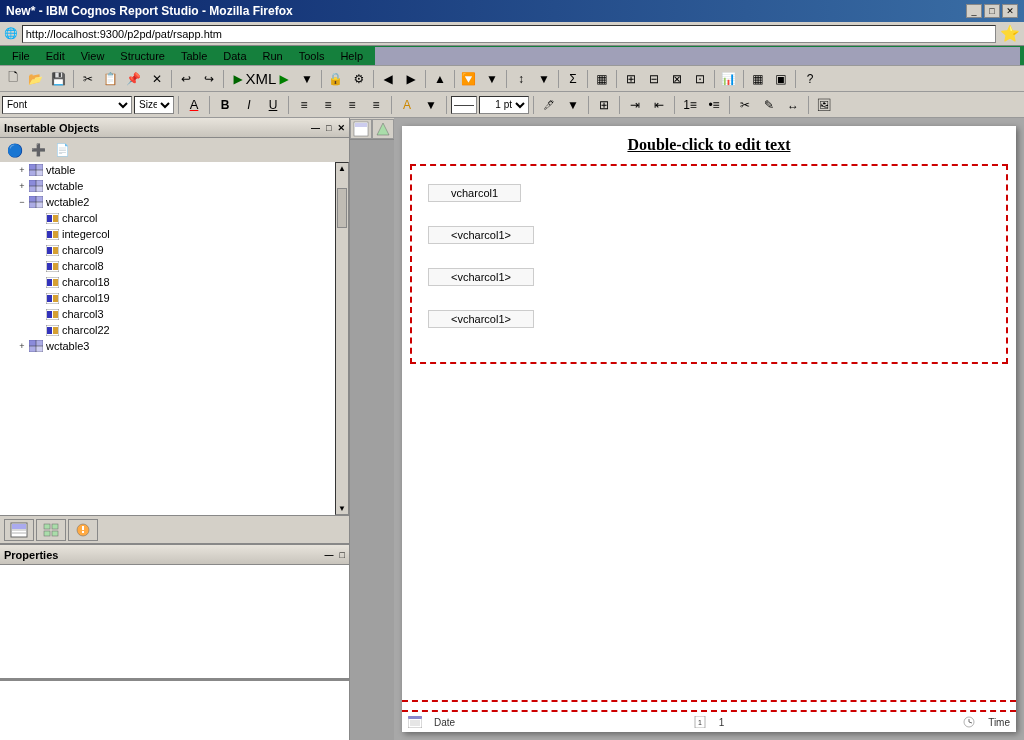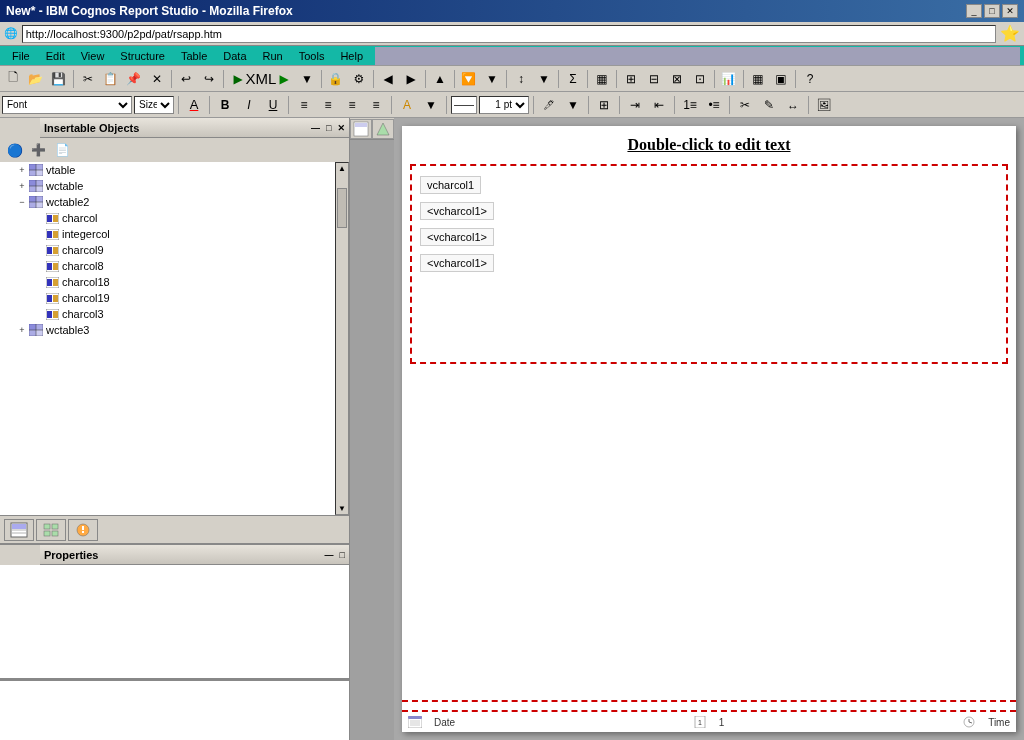--- a/index.html
+++ b/index.html
@@ -28,21 +28,21 @@
       background: #d4d0c8; border-bottom: 1px solid #888;
       display: flex; align-items: center; padding: 2px 4px; height: 24px; gap: 4px;
     }
     #address-input {
       flex: 1; border: 1px inset #888; padding: 1px 3px; font-size: 11px; background: white; height: 18px;
     }
     #address-bar .go-btn { font-size: 16px; color: #333; }
 
     
     #menu-bar {
-      background: #14b8a6; border-bottom: 1px solid #999;
+      background: #15803d; border-bottom: 1px solid #999;
       display: flex; align-items: center; height: 20px; padding: 0 4px;
     }
     .menu-item {
       padding: 2px 8px; font-size: 11px; cursor: pointer; color: black;
     }
 
     
     .toolbar {
       background: #d4d0c8; border-bottom: 1px solid #999;
       display: flex; align-items: center; height: 26px; padding: 1px 2px; gap: 1px;
@@ -69,21 +69,21 @@
       width: 350px; height: 100%; display: flex; flex-direction: column; border-right: 1px solid #888;
     }
 
     
     #insert-panel {
       flex: 1; background: #d4d0c8; border-bottom: 2px solid #888; overflow: hidden; display: flex; flex-direction: column;
     }
     .panel-header {
       background: linear-gradient(to bottom, #e8e4dc, #c8c4bc);
       border-bottom: 1px solid #888; padding: 2px 4px; font-size: 11px; font-weight: bold;
-      display: flex; align-items: center; justify-content: space-between; height: 20px; margin-left: 40px;
+      display: flex; align-items: center; justify-content: space-between; height: 20px;
     }
     .panel-header-controls { display: flex; gap: 2px; }
     .panel-header-btn { font-size: 9px; cursor: pointer; }
 
     #insert-panel-toolbar {
       display: flex; align-items: center; padding: 2px 4px; gap: 2px; background: #d4d0c8; height: 24px;
     }
 
     #tree-area { flex: 1; background: white; overflow-y: auto; overflow-x: hidden; }
     .tree-item {
@@ -132,21 +132,21 @@
       background: white; width: 620px; min-height: 550px; box-shadow: 2px 2px 6px rgba(0,0,0,0.4); position: relative;
     }
     #canvas-title {
       text-align: center; font-weight: bold; font-size: 16px; padding: 10px 0 6px 0;
       text-decoration: underline; font-family: serif;
     }
     #canvas-dashed-border {
       border: 2px dashed #c00; margin: 4px 8px; padding: 6px; min-height: 200px;
     }
     .canvas-cell {
-      display: inline-block; border: 1px solid #ccc; padding: 2px 6px; margin: 2px; font-size: 11px; background: #f8f8f8;
+      display: inline-block; border: 1px solid #ccc; padding: 2px 22px; margin: 10px; font-size: 11px; background: #f8f8f8;
     }
     .canvas-row { padding: 2px 0; }
     #canvas-footer {
       position: absolute; bottom: 0; left: 0; right: 0; height: 22px;
       border-top: 2px dashed #c00; display: flex; align-items: center; padding: 0 6px;
       font-size: 10px; color: #333;
     }
     .footer-item { display: flex; align-items: center; gap: 12px; }
 
     .vert-scrollbar {
@@ -445,20 +445,32 @@
             <span class="tree-icon">
               <svg width="13" height="11" viewBox="0 0 13 11">
                   <rect width="13" height="11" fill="white" stroke="#333" stroke-width="0.5"></rect>
                   <rect x="1" y="2" width="5" height="7" fill="#0000aa" opacity="0.8"></rect>
                   <rect x="7" y="2" width="5" height="7" fill="#cc8800" opacity="0.8"></rect>
                 </svg>
             </span>
             <span class="tree-label">charcol3</span>
           </div>
 
+          <div class="tree-item">
+            <span class="tree-indent" style="width:32px;"></span>
+            <span class="tree-expand" style="width:12px;"></span>
+            <span class="tree-icon">
+              <svg width="13" height="11" viewBox="0 0 13 11">
+                  <rect width="13" height="11" fill="white" stroke="#333" stroke-width="0.5"></rect>
+                  <rect x="1" y="2" width="5" height="7" fill="#0000aa" opacity="0.8"></rect>
+                  <rect x="7" y="2" width="5" height="7" fill="#cc8800" opacity="0.8"></rect>
+                </svg>
+            </span>
+            <span class="tree-label">charcol22</span>
+          </div>
 
           <div class="tree-item">
             <span class="tree-indent" style="width:16px;"></span>
             <span class="tree-expand">+</span>
             <span class="tree-icon">
               <svg width="14" height="12" viewBox="0 0 14 12">
                   <rect width="14" height="12" fill="white" stroke="#333" stroke-width="0.5"></rect>
                   <rect x="0" y="0" width="7" height="6" fill="#5a5acc" opacity="0.7"></rect>
                   <rect x="7" y="0" width="7" height="6" fill="#5a5acc" opacity="0.5"></rect>
                   <rect x="0" y="6" width="7" height="6" fill="#5a5acc" opacity="0.5"></rect>

